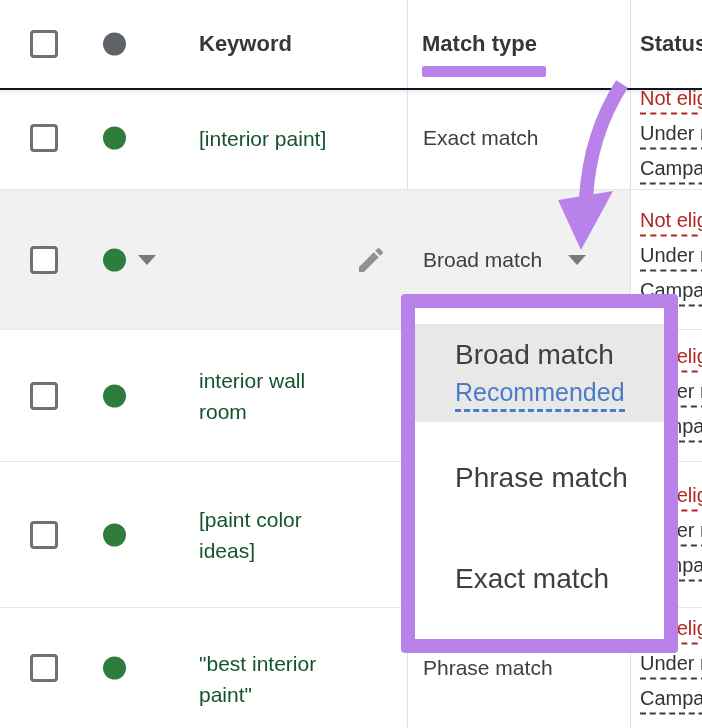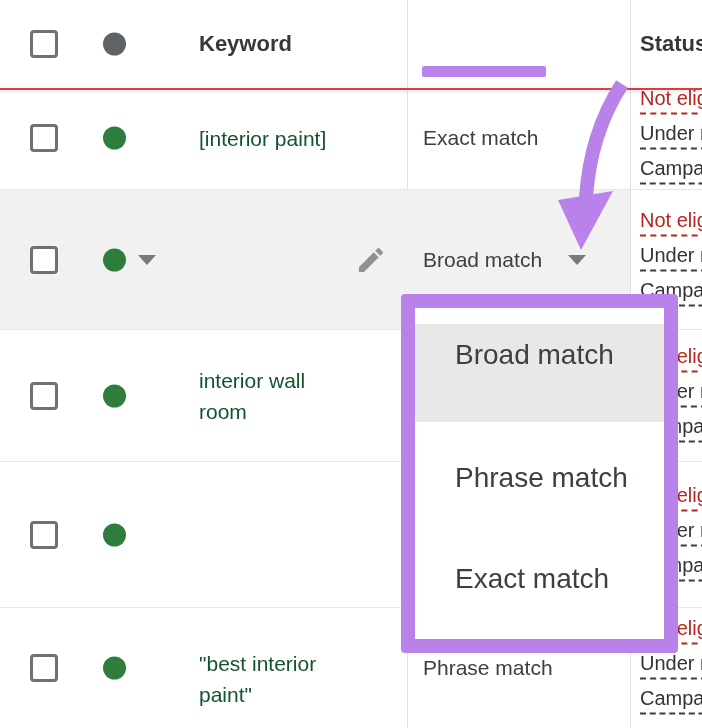--- a/index.html
+++ b/index.html
@@ -6,21 +6,21 @@
   body{font-family:"Liberation Sans","DejaVu Sans",sans-serif;background:#fff;}
   .screen{position:relative;width:702px;height:728px;overflow:hidden;background:#fff;}
 
   
   .vline{position:absolute;top:0;bottom:0;width:1px;background:#e1e1e4;z-index:1;}
   .vline.c1{left:407px;}
   .vline.c2{left:630px;}
 
   
   .row{position:absolute;left:0;width:702px;box-sizing:border-box;z-index:2;}
-  .row-header{top:0;height:90px;border-bottom:2px solid #ef4444;text-align:center;}
+  .row-header{top:0;height:90px;border-bottom:2px solid #0f172a;text-align:center;}
   .hdr-shadow{position:absolute;top:88px;left:0;width:702px;height:7px;
     background:linear-gradient(to bottom,rgba(0,0,0,.10),rgba(0,0,0,0));z-index:2;}
   .r1{top:86px;height:104px;border-bottom:1px solid #e6e6e9;}
   .r2{top:190px;height:140px;border-bottom:1px solid #e6e6e9;}
   .r3{top:330px;height:132px;border-bottom:1px solid #e6e6e9;}
   .r4{top:462px;height:146px;border-bottom:1px solid #e6e6e9;}
   .r5{top:608px;height:120px;}
   .row-shade{position:absolute;left:0;top:0;width:630px;height:100%;background:#f1f1f1;}
 
   
@@ -67,20 +67,21 @@
 
 <div class="screen">
 
   <div class="vline c1"></div>
   <div class="vline c2"></div>
 
   <div class="row row-header">
     <div class="vc checkbox"></div>
     <div class="vc dot gray"></div>
     <div class="vc hlabel hl1">Keyword</div>
+    <div class="vc hlabel hl2">Match type</div>
     <div class="vc hlabel hl3">Status</div>
   </div>
   <div class="hl-underline"></div>
   <div class="hdr-shadow"></div>
 
   <div class="row r1">
     <div class="vc checkbox"></div>
     <div class="vc dot green"></div>
     <div class="vc kw">[interior paint]</div>
     <div class="vc match">Exact match</div>
@@ -117,20 +118,21 @@
     <div class="vc status">
       <span class="line red">Not eligible</span>
       <span class="line">Under review</span>
       <span class="line">Campaign paused</span>
     </div>
   </div>
 
   <div class="row r4">
     <div class="vc checkbox"></div>
     <div class="vc dot green"></div>
+    <div class="vc kw">[paint color ideas]</div>
     <div class="vc status">
       <span class="line red">Not eligible</span>
       <span class="line">Under review</span>
       <span class="line">Campaign paused</span>
     </div>
   </div>
 
   <div class="row r5">
     <div class="vc checkbox"></div>
     <div class="vc dot green"></div>
@@ -140,20 +142,21 @@
       <span class="line red">Not eligible</span>
       <span class="line">Under review</span>
       <span class="line">Campaign paused</span>
     </div>
   </div>
 
   <div class="dropdown">
     <div class="dd-inner">
       <div class="dd-selected">
         <div class="dd-label">Broad match</div>
+        <span class="dd-note">Recommended</span>
       </div>
       <div class="dd-item dd-phrase">Phrase match</div>
       <div class="dd-item dd-exact">Exact match</div>
     </div>
   </div>
 
   <svg class="arrow-svg" width="702" height="728">
     <path d="M 622 84 C 604 112, 589 150, 586 198" stroke="#b981ea" stroke-width="14" fill="none"></path>
     <polygon points="558,200 613,191 581,250" fill="#b981ea"></polygon>
   </svg>

